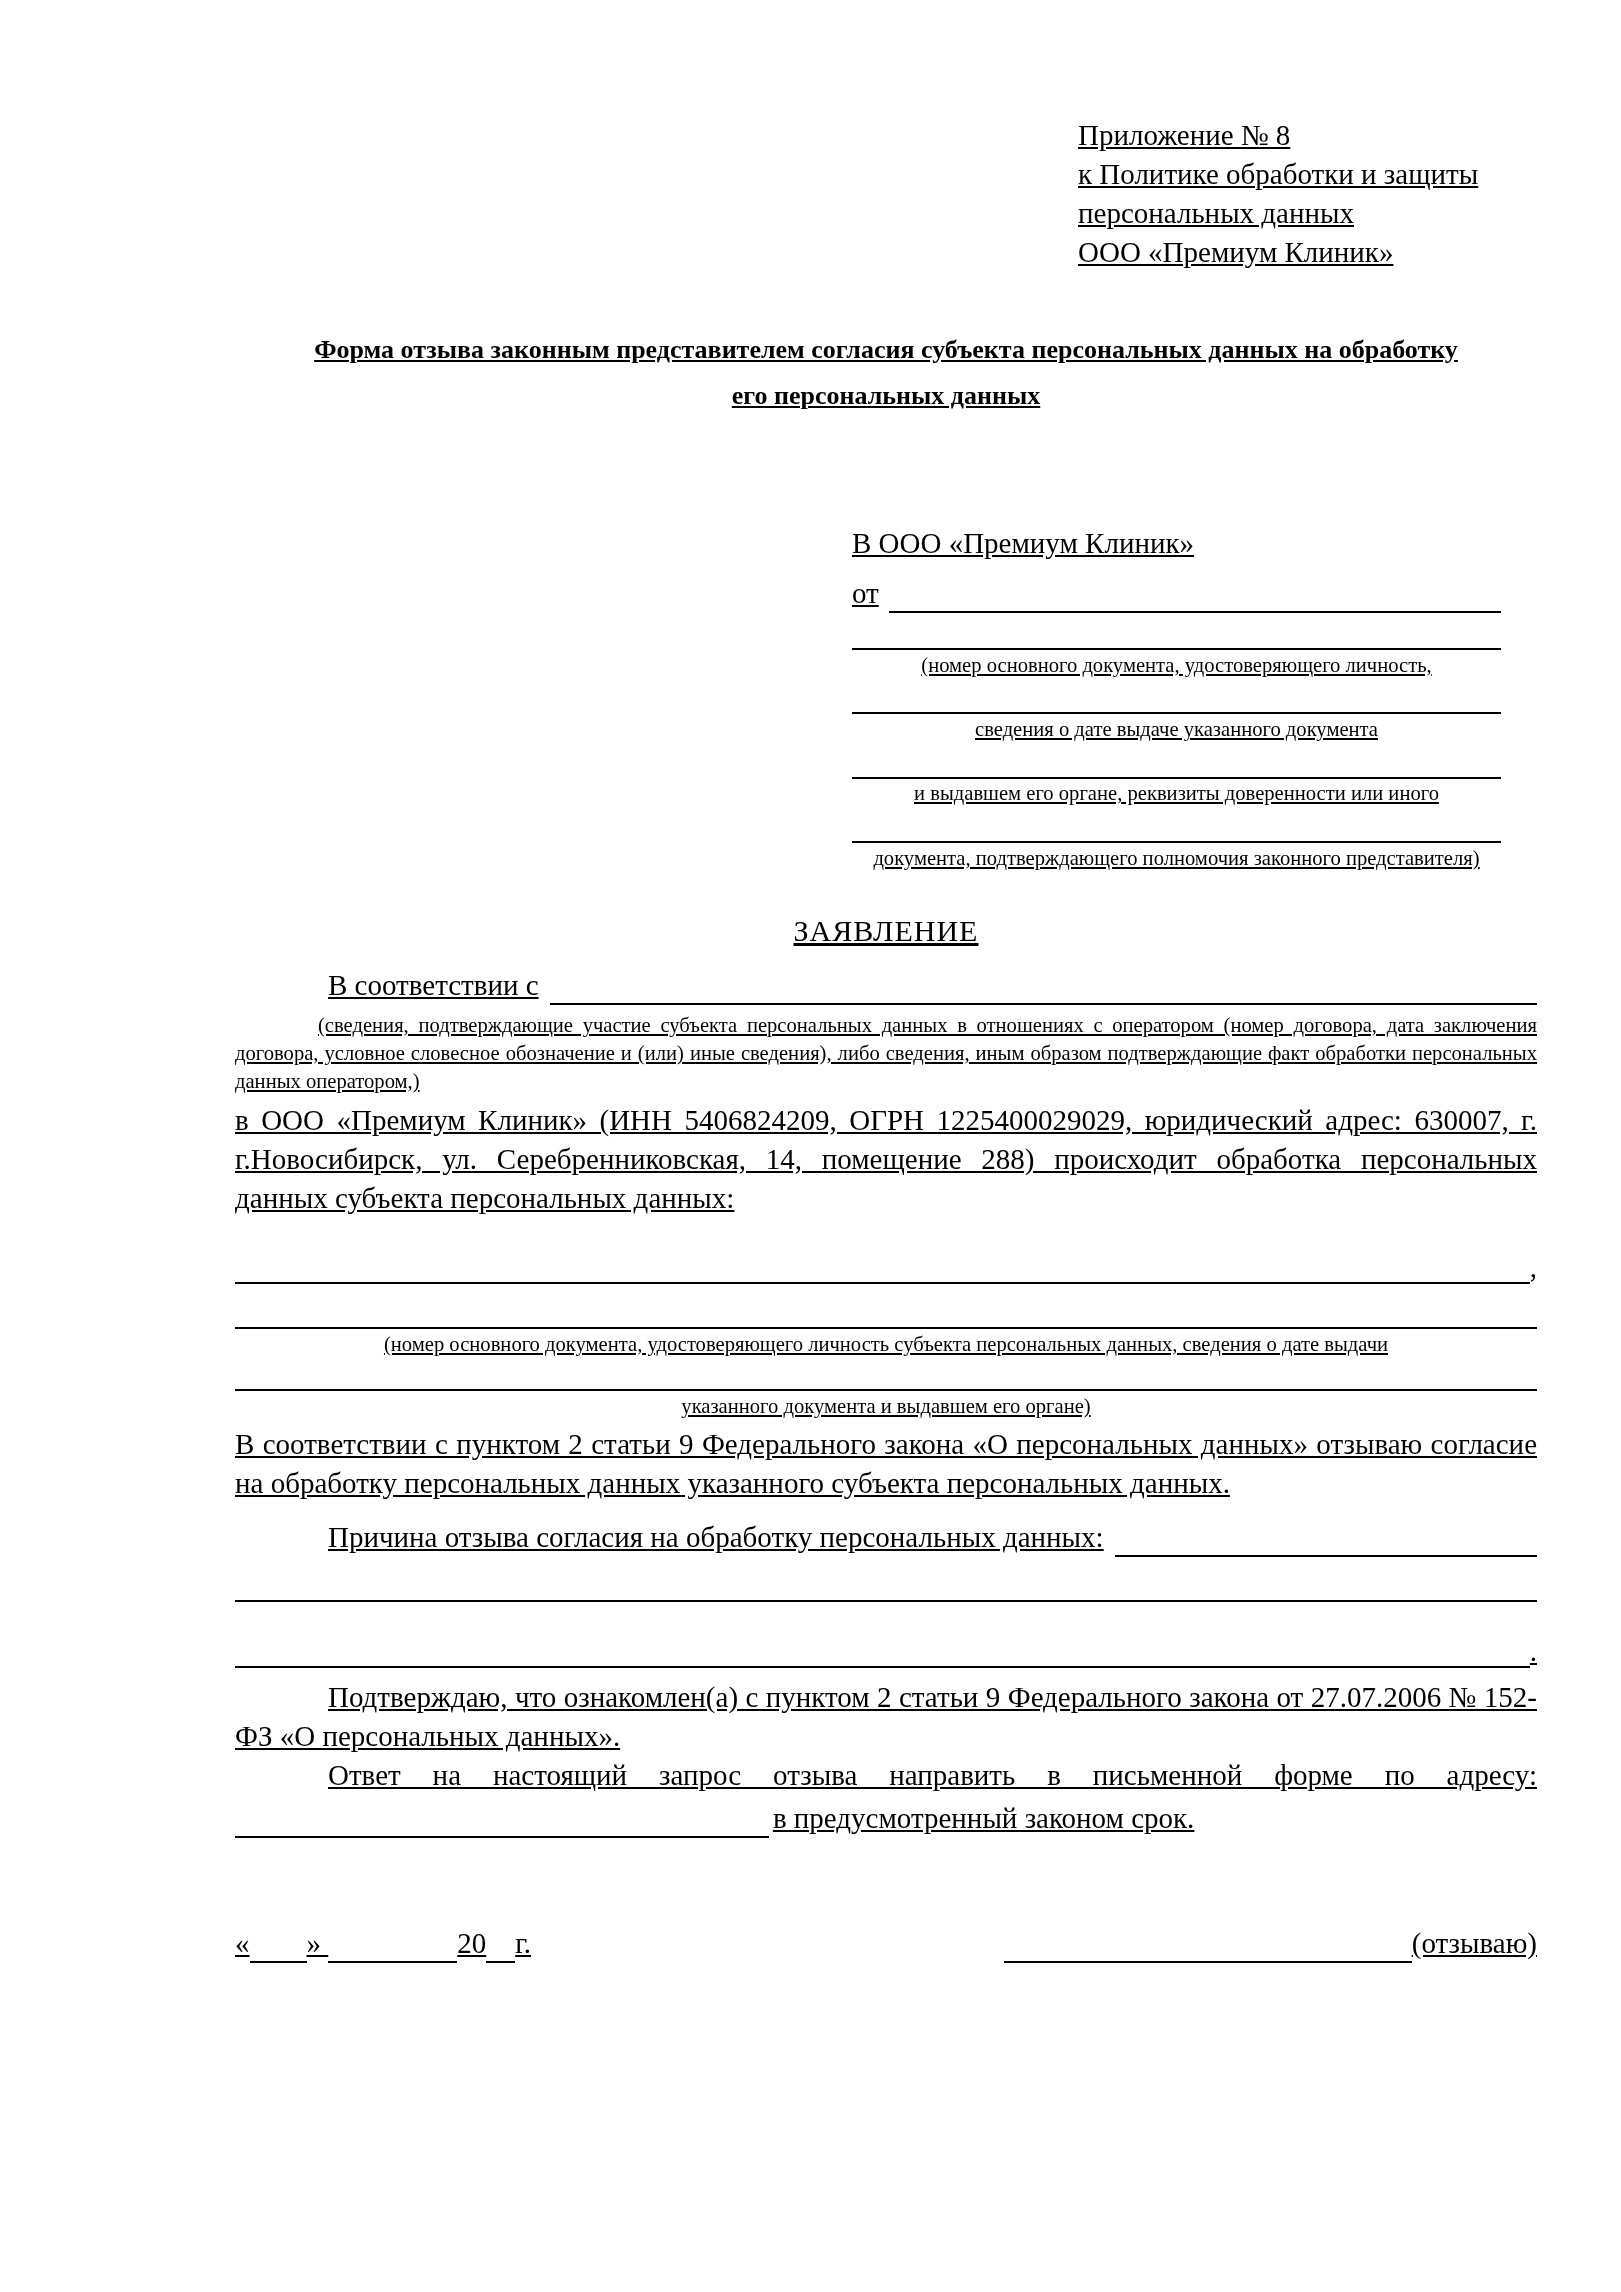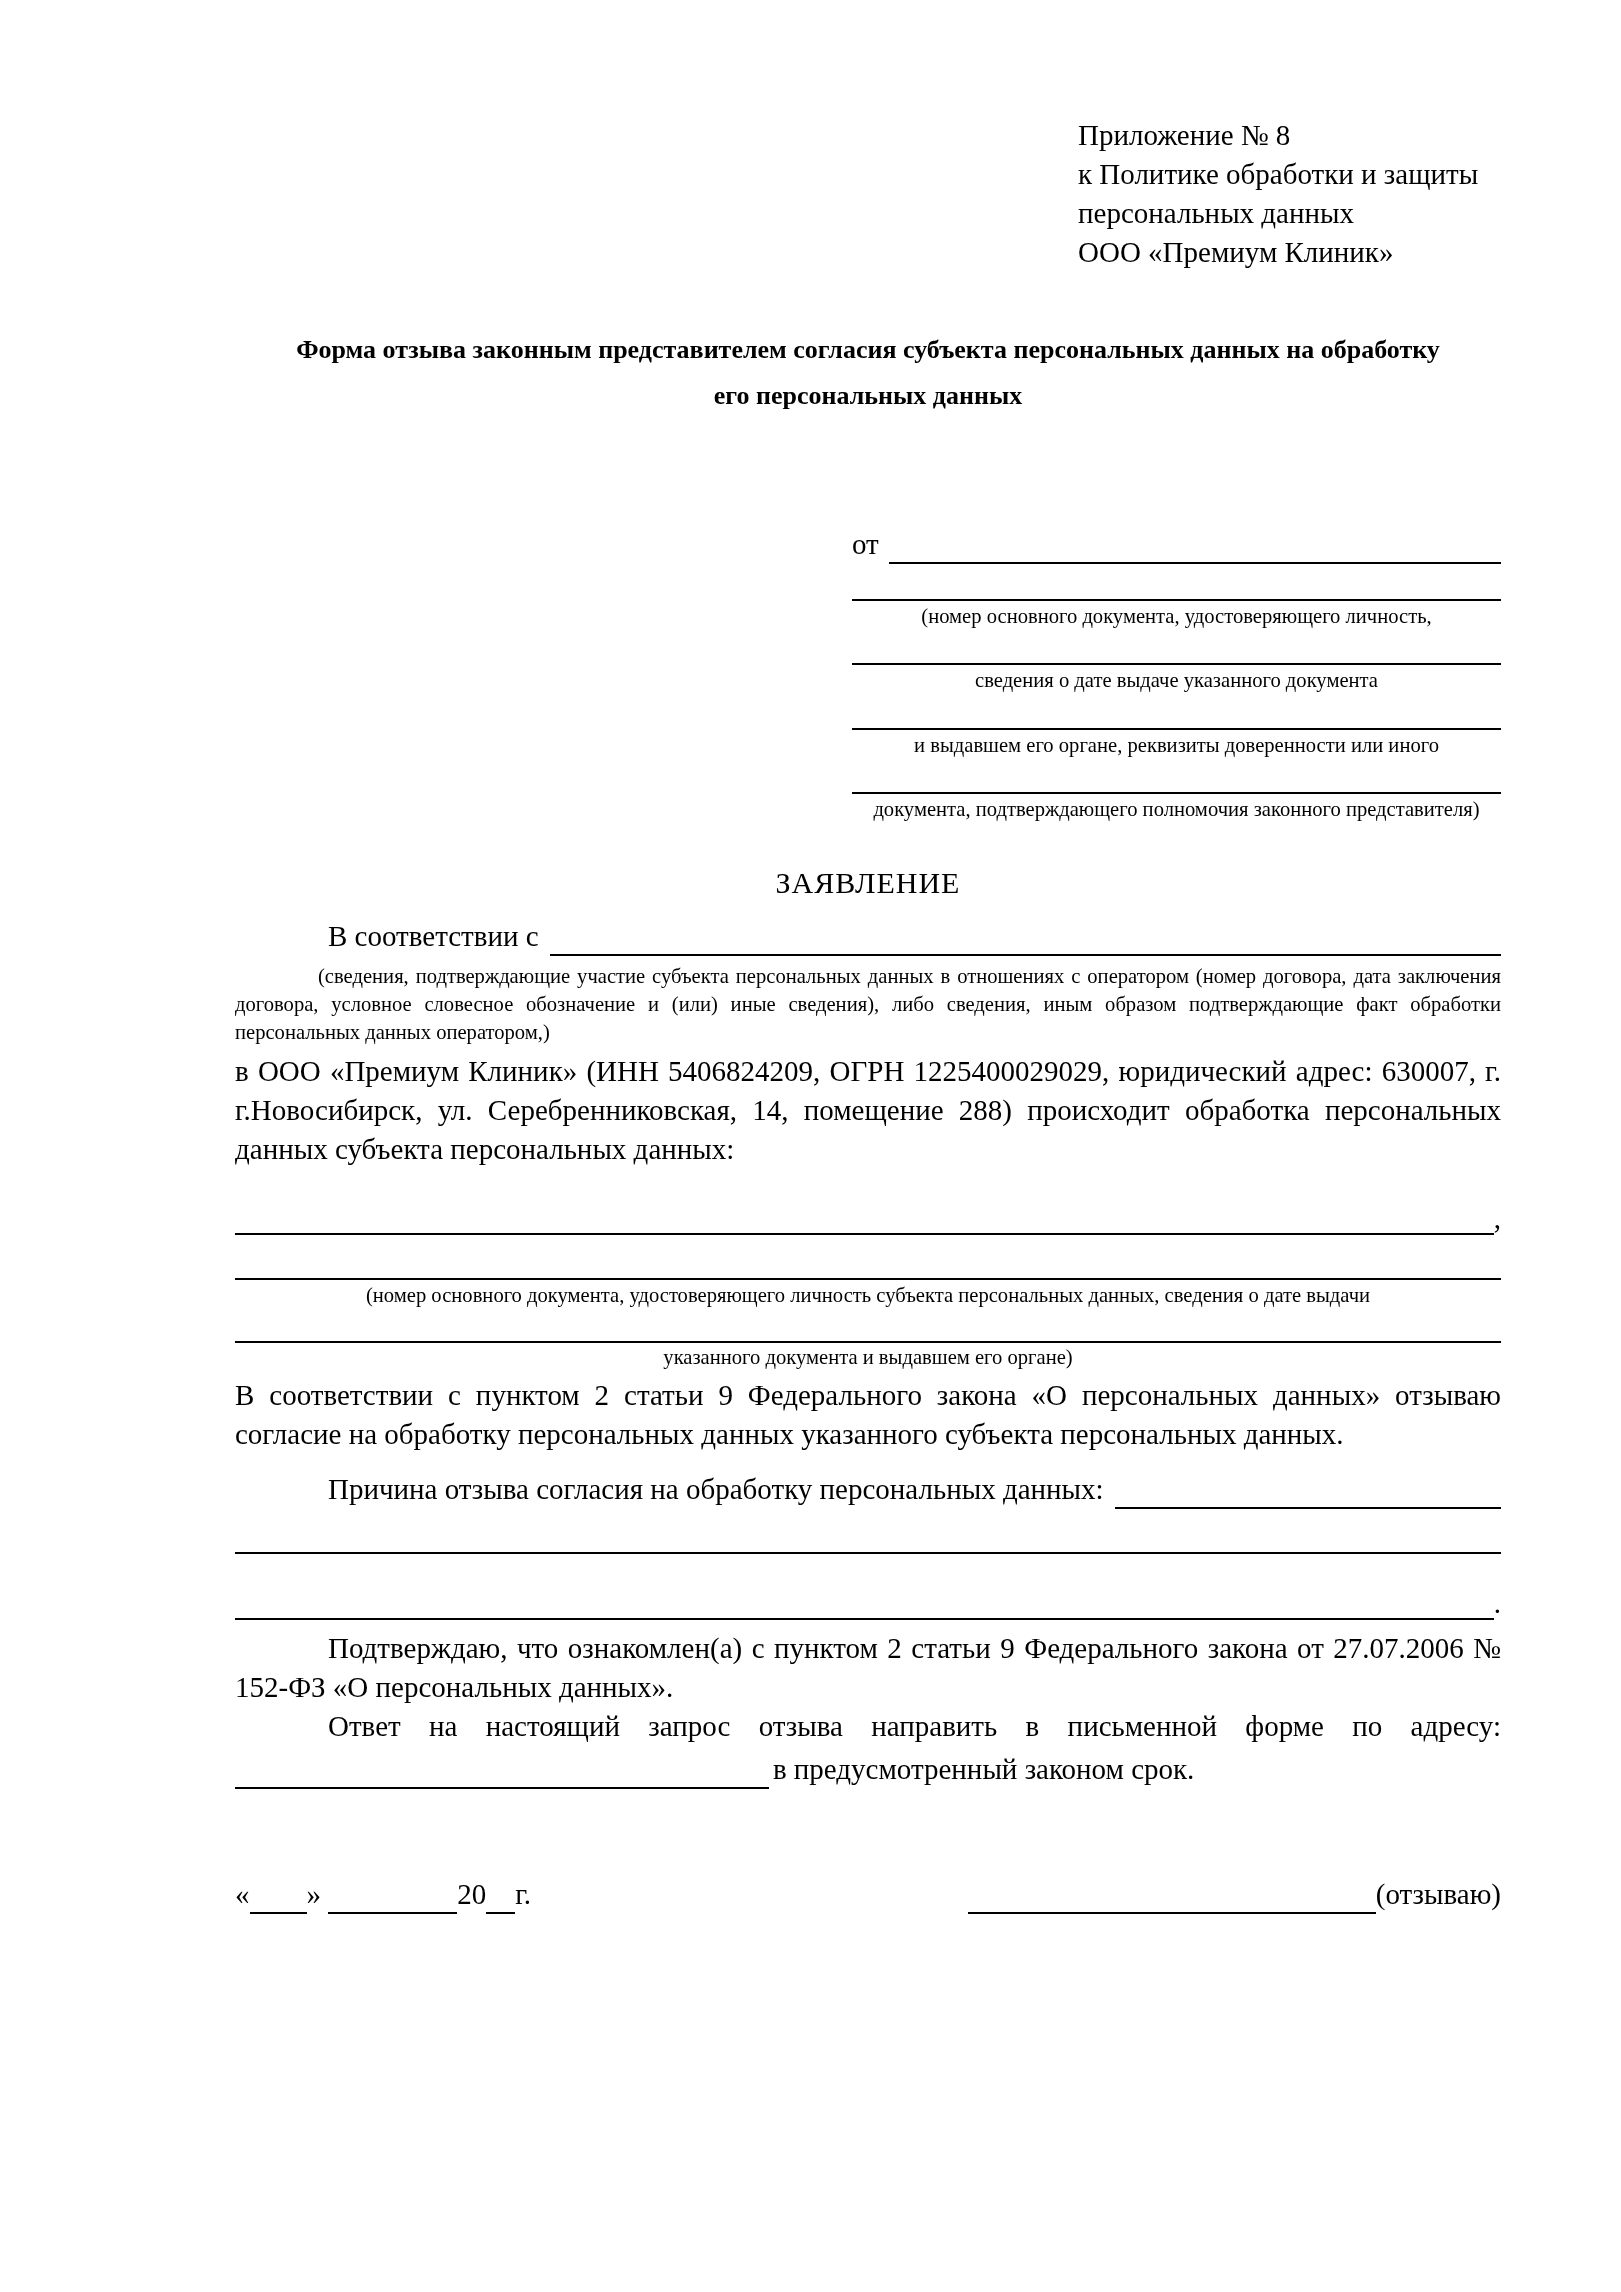--- a/index.html
+++ b/index.html
@@ -6,23 +6,24 @@
   html, body { background: #888; }
   body { font-family: "Liberation Serif", "DejaVu Serif", serif; }
 
   .page {
     position: relative;
     width: 1621px;
     height: 2293px;
     margin: 0 auto;
     background: #ffffff;
     color: #000;
-    padding: 116px 120px 0 235px; 
+    padding: 116px 84px 0 235px; 
     font-size: 29px;
     line-height: 39px;
+    text-decoration: underline;
   }
 
   
   .header-note { margin-left: 843px; }
   .header-note div { line-height: 39px; }
 
   
   .doc-title {
     margin-top: 55px;
     text-align: center;
@@ -99,20 +100,21 @@
   <div class="header-note">
     <div>Приложение № 8</div>
     <div>к Политике обработки и защиты</div>
     <div>персональных данных</div>
     <div>ООО «Премиум Клиник»</div>
   </div>
 
   <div class="doc-title">Форма отзыва законным представителем согласия субъекта персональных данных на обработку его персональных данных</div>
 
   <div class="addressee">
+    <div class="addr-to">В ООО «Премиум Клиник»</div>
     <div class="from-row">
       <span class="lbl">от</span>
       <span class="uline fill"></span>
     </div>
 
     <div class="blank"></div>
     <div class="caption">(номер основного документа, удостоверяющего личность,</div>
 
     <div class="blank"></div>
     <div class="caption">сведения о дате выдаче указанного документа</div>

